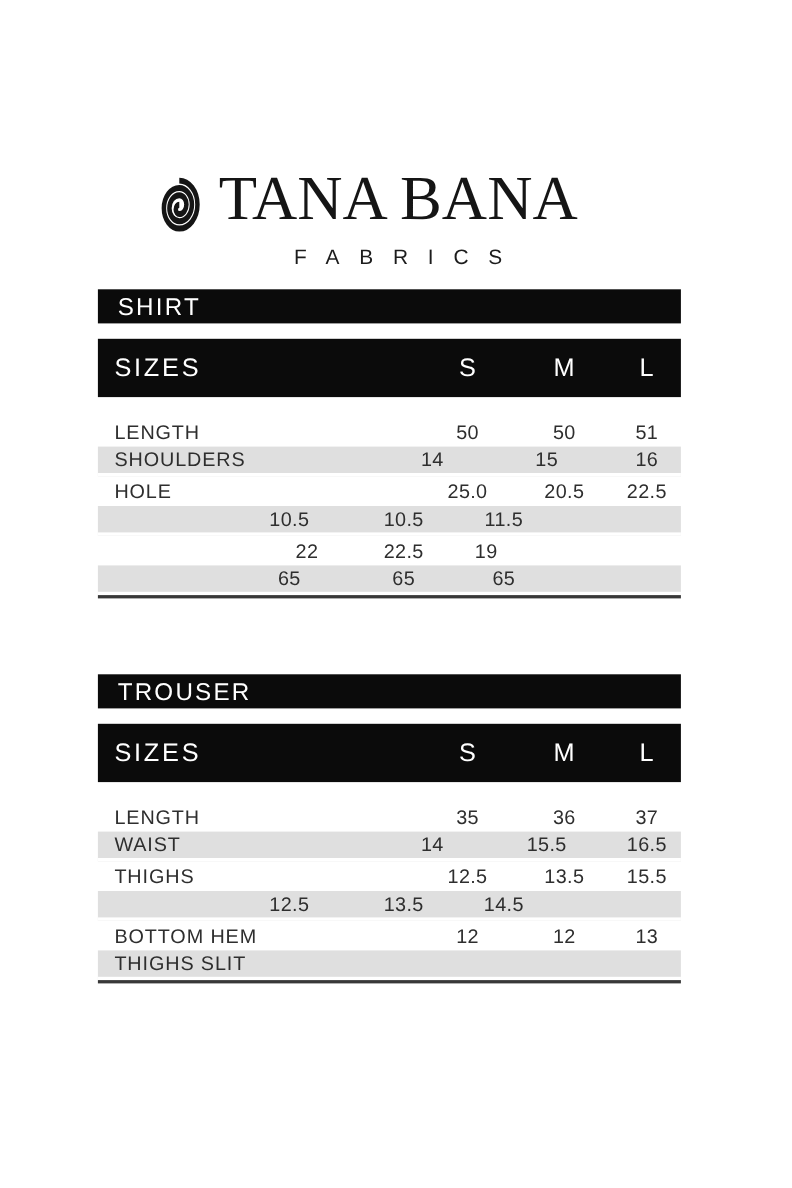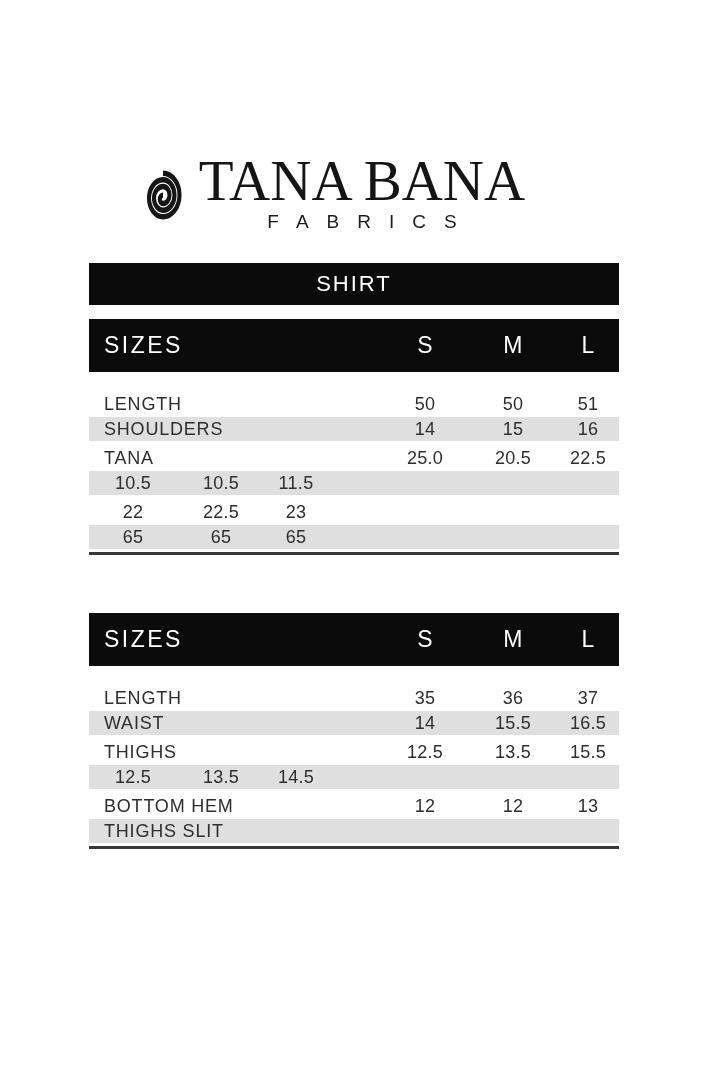--- a/index.html
+++ b/index.html
@@ -5,51 +5,51 @@
   html,body{margin:0;padding:0;background:#ffffff;}
   .page{
     position:relative;
     width:720px;height:1080px;
     background:#ffffff;
     font-family:"Liberation Sans","DejaVu Sans",sans-serif;
     overflow:hidden;
   }
 
   
-  .logo{position:absolute;top:158px;left:142px;display:flex;align-items:center;}
+  .logo{position:absolute;top:158px;left:142px;display:flex;align-items:flex-start;}
   .spiral{display:block;margin-top:1px;}
   .brand{width:344px;margin-left:6px;text-align:center;}
   .brand-name{
     font-family:"Liberation Serif","DejaVu Serif",serif;
     font-size:57px;line-height:1;color:#151515;
     letter-spacing:0px;white-space:nowrap;margin-top:-6px;
   }
   .brand-sub{
     font-size:19px;line-height:1;color:#1c1c1c;
-    letter-spacing:18px;margin-right:-18px;margin-top:3px;white-space:nowrap;
+    letter-spacing:18px;margin-right:-18px;margin-top:16px;white-space:nowrap;
   }
 
   
   .section{position:absolute;left:89px;width:530px;}
   .section.shirt{top:263px;}
   .section.trouser{top:613px;}
 
   .title-bar{
-    height:42px;background:#0b0b0b;color:#ffffff;
-    display:flex;align-items:center;justify-content:center;
-    font-size:22px;letter-spacing:2px;margin-bottom:14px;
+    height:31px;background:#0b0b0b;color:#ffffff;
+    display:flex;align-items:center;justify-content:flex-start;
+    font-size:22px;letter-spacing:2px;margin-bottom:14px;padding-left:18px;
   }
   .sizes-bar{
     height:53px;background:#0b0b0b;color:#ffffff;
     display:flex;align-items:center;
     font-size:23px;letter-spacing:2px;margin-bottom:18px;
   }
 
-  .row{display:flex;align-items:center;height:27px;box-sizing:border-box;color:#2e2e2e;font-size:18px;}
-  .row.striped{background:#dfdfdf;border-bottom:3px solid #ffffff;}
+  .row{display:flex;align-items:center;height:27px;box-sizing:border-box;color:#2e2e2e;font-size:18px;justify-content:center;}
+  .row.striped{background:#dfdfdf;border-bottom:3px solid #ffffff;gap:16px;}
   .cell{line-height:1;}
   .cell.label{flex:1;padding-left:15px;letter-spacing:0.8px;white-space:nowrap;}
   .cell.val{width:88px;text-align:center;letter-spacing:0.3px;}
   .cell.val.last{width:62px;}
   .sizes-bar .cell.label{letter-spacing:2.5px;}
 
   .underline{height:2.5px;background:#383838;}
 </style>
 </head>
 <body>
@@ -92,45 +92,48 @@
       <div class="cell val">50</div>
       <div class="cell val last">51</div>
     </div>
     <div class="row striped">
       <div class="cell label">SHOULDERS</div>
       <div class="cell val">14</div>
       <div class="cell val">15</div>
       <div class="cell val last">16</div>
     </div>
     <div class="row">
-      <div class="cell label">TANA</div>
+      <div class="cell label">HOLE</div>
       <div class="cell val">25.0</div>
       <div class="cell val">20.5</div>
       <div class="cell val last">22.5</div>
     </div>
     <div class="row striped">
       <div class="cell val">10.5</div>
       <div class="cell val">10.5</div>
       <div class="cell val last">11.5</div>
     </div>
     <div class="row">
       <div class="cell val">22</div>
       <div class="cell val">22.5</div>
-      <div class="cell val last">23</div>
+      <div class="cell val last">19</div>
     </div>
     <div class="row striped">
       <div class="cell val">65</div>
       <div class="cell val">65</div>
       <div class="cell val last">65</div>
     </div>
 
     <div class="underline"></div>
   </div>
 
   <div class="section trouser">
+    <div class="title-bar">
+      <span>TROUSER</span>
+    </div>
 
     <div class="sizes-bar">
       <div class="cell label">SIZES</div>
       <div class="cell val">S</div>
       <div class="cell val">M</div>
       <div class="cell val last">L</div>
     </div>
 
     <div class="row">
       <div class="cell label">LENGTH</div>

